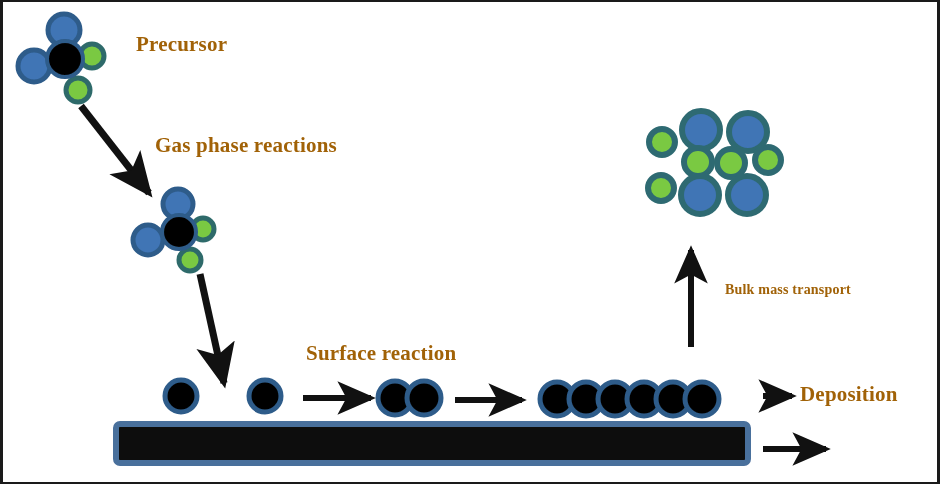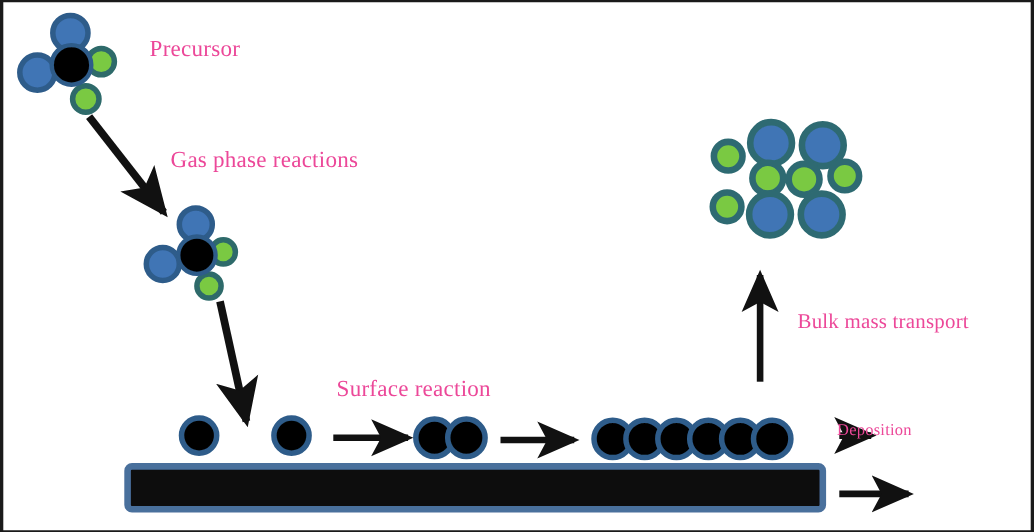--- a/index.html
+++ b/index.html
@@ -26,32 +26,32 @@
   #svg-layer {
     position: absolute;
     left: 0;
     top: 0;
     width: 940px;
     height: 484px;
   }
   .diagram-label {
     position: absolute;
     font-family: "Liberation Serif", "DejaVu Serif", serif;
-    font-weight: normal;
-    color: #ec4899;
+    font-weight: bold;
+    color: #a16207;
     white-space: nowrap;
     letter-spacing: 0.2px;
     line-height: 1;
   }
   .lbl-precursor  { left: 133px; top: 32px;  font-size: 21px; }
   .lbl-gasphase   { left: 152px; top: 133px; font-size: 21px; }
   .lbl-masstrans  { left: 236px; top: 291px; font-size: 21px; }
   .lbl-surfacerxn { left: 303px; top: 341px; font-size: 21px; text-align: center; }
-  .lbl-bulk       { left: 722px; top: 281px; font-size: 19px; }
-  .lbl-deposition { left: 758px; top: 382px; font-size: 15px; }
+  .lbl-bulk       { left: 722px; top: 281px; font-size: 14px; }
+  .lbl-deposition { left: 797px; top: 382px; font-size: 21px; }
   .lbl-substrate  { left: 833px; top: 435px; font-size: 21px; }
 </style>
 </head>
 <body>
 
 <div id="canvas">
 
   <svg id="svg-layer" viewBox="0 0 940 484">
     <defs>
       <marker id="arrowhead" markerWidth="7" markerHeight="7" refX="5.6" refY="3" orient="auto" markerUnits="strokeWidth">

